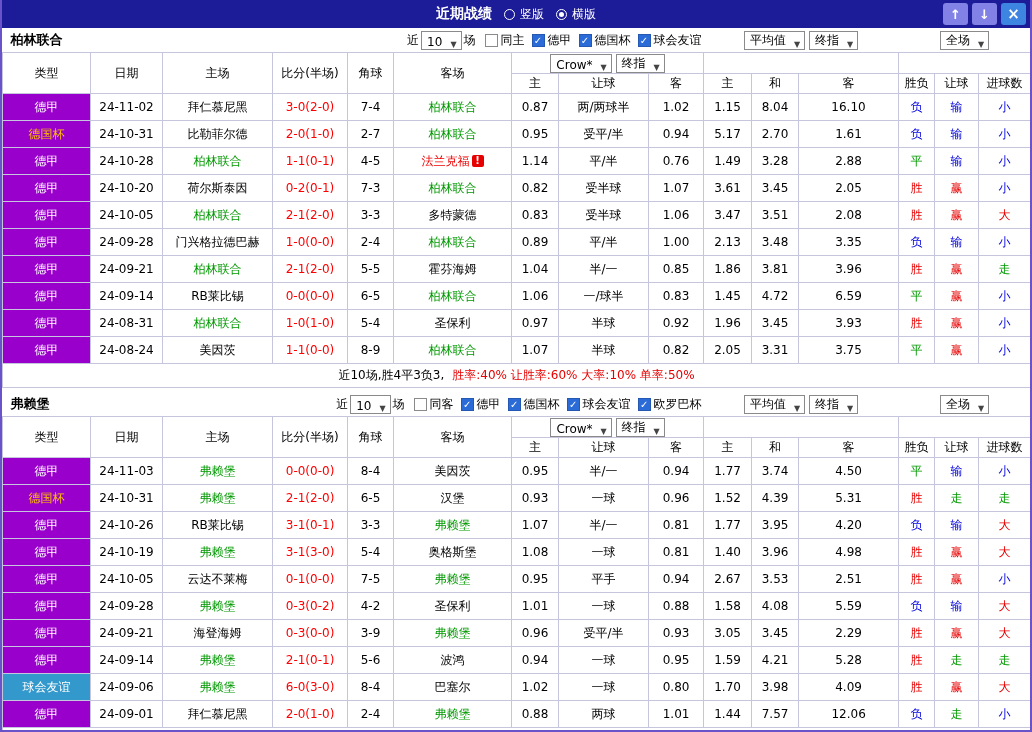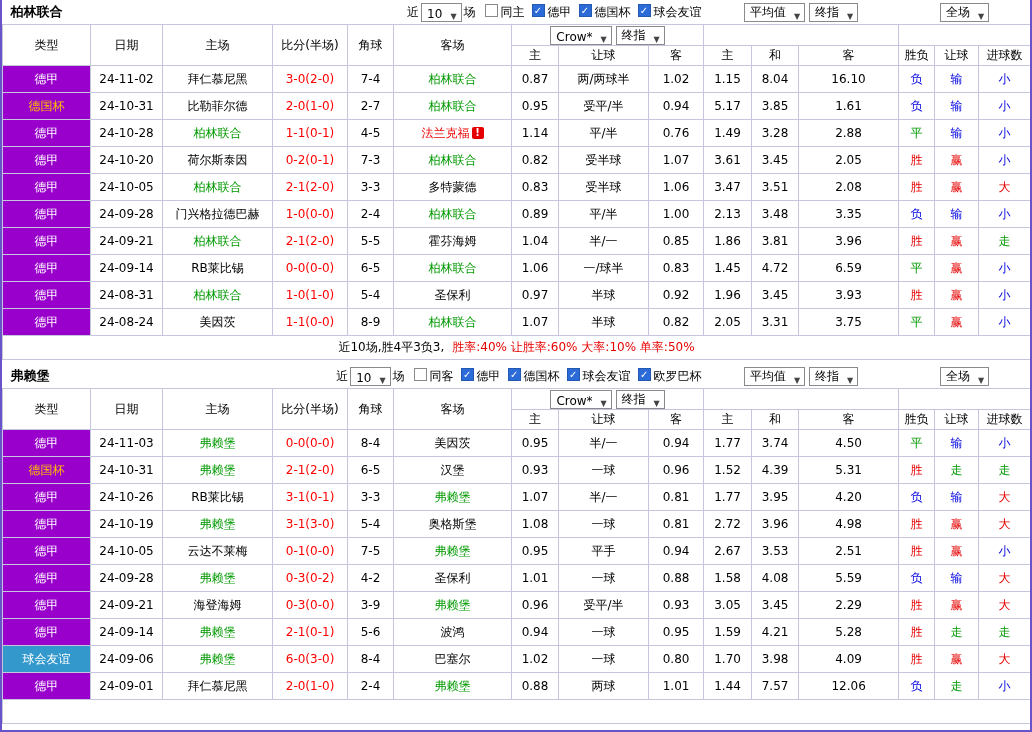--- a/index.html
+++ b/index.html
@@ -20,37 +20,55 @@
   table.grid{border-collapse:collapse;table-layout:fixed;width:1028px;}
   .grid td{border:1px solid #c5c5dd;text-align:center;font-size:12px;height:26px;padding:0;overflow:hidden;white-space:nowrap;}
   tr.filter-row td{border:none;height:24px;}
   tr.hdr1 td{height:20px;}
   tr.hdr2 td{height:19px;}
   td.team-name{text-align:left;font-weight:bold;font-size:13px;padding-left:8px;}
   td.filters{text-align:right;padding-right:2px;}
   td.selcell{text-align:center;}
   .sel{display:inline-flex;align-items:flex-end;border:1px solid #8a8a8a;background:#fff;height:19px;padding:0 4px 0 5px;gap:8px;vertical-align:middle;cursor:pointer;box-sizing:border-box;}
   .sel .arr{font-size:8px;color:#444;}
-  .cb-wrap{display:inline-flex;align-items:flex-start;margin-left:7px;cursor:pointer;vertical-align:middle;}
+  .cb-wrap{display:inline-flex;align-items:center;margin-left:7px;cursor:pointer;vertical-align:middle;}
   .cbx{width:13px;height:13px;border:1px solid #8a8a8a;background:#fff;display:inline-flex;align-items:center;justify-content:center;font-size:10px;margin-right:3px;box-sizing:border-box;}
   .cbx.checked{background:#2b6bd8;border-color:#2558b0;color:#fff;}
   .flabel{margin:0 2px;}
   td.tn.self span.nm{color:#009900;}
   td.tn.warn span.nm{color:#ee0000;}
   td.tn{cursor:pointer;text-align:center;}
   td.score{color:#ff0000;cursor:pointer;}
   .warn-icon{display:inline-block;width:12px;height:12px;background:#e60000;color:#fff;border-radius:2px;font-size:10px;line-height:12px;font-weight:bold;margin-left:2px;vertical-align:1px;}
   tr.foot td{height:23px;}
   .stats{color:#e60000;margin-left:8px;}
   td.type-cell{font-size:12px;}
 </style>
 </head>
 <body>
 
 <div class="window">
+  <div class="titlebar">
+    <div class="tb-center">
+      <span class="tb-title">近期战绩</span>
+      <span class="radio">
+        <span class="rdot" id="rdot-v"></span>
+        <span>竖版</span>
+      </span>
+      <span class="radio">
+        <span class="rdot on" id="rdot-h"></span>
+        <span>横版</span>
+      </span>
+    </div>
+    <div class="tb-btns">
+      <span class="tbtn up">↑</span>
+      <span class="tbtn down">↓</span>
+      <span class="tbtn close">×</span>
+    </div>
+  </div>
   <div id="sections">
       <div class="section">
         <table class="grid">
           <colgroup>
             <col style="width:88px">
             <col style="width:72px">
             <col style="width:110px">
             <col style="width:75px">
             <col style="width:46px">
             <col style="width:118px">
@@ -144,21 +162,21 @@
               <td class="type-cell" style="background:#9900cc;color:#ffc000">德国杯</td>
               <td>24-10-31</td>
               <td class="tn"><span class="nm">比勒菲尔德</span></td>
               <td class="score">2-0(1-0)</td>
               <td>2-7</td>
               <td class="tn self"><span class="nm">柏林联合</span></td>
               <td>0.95</td>
               <td>受平/半</td>
               <td>0.94</td>
               <td>5.17</td>
-              <td>3.85</td>
+              <td>2.70</td>
               <td>1.61</td>
               <td style="color:#0000e0">负</td>
               <td style="color:#0000e0">输</td>
               <td style="color:#0000e0">小</td>
             </tr>
             <tr class="row">
               <td class="type-cell" style="background:#9900cc;color:#ffffff">德甲</td>
               <td>24-10-28</td>
               <td class="tn self"><span class="nm">柏林联合</span></td>
               <td class="score">1-1(0-1)</td>
@@ -434,21 +452,21 @@
             <tr class="row">
               <td class="type-cell" style="background:#9900cc;color:#ffffff">德甲</td>
               <td>24-10-19</td>
               <td class="tn self"><span class="nm">弗赖堡</span></td>
               <td class="score">3-1(3-0)</td>
               <td>5-4</td>
               <td class="tn"><span class="nm">奥格斯堡</span></td>
               <td>1.08</td>
               <td>一球</td>
               <td>0.81</td>
-              <td>2.72</td>
+              <td>1.40</td>
               <td>3.96</td>
               <td>4.98</td>
               <td style="color:#e60000">胜</td>
               <td style="color:#e60000">赢</td>
               <td style="color:#e60000">大</td>
             </tr>
             <tr class="row">
               <td class="type-cell" style="background:#9900cc;color:#ffffff">德甲</td>
               <td>24-10-05</td>
               <td class="tn"><span class="nm">云达不莱梅</span></td>

